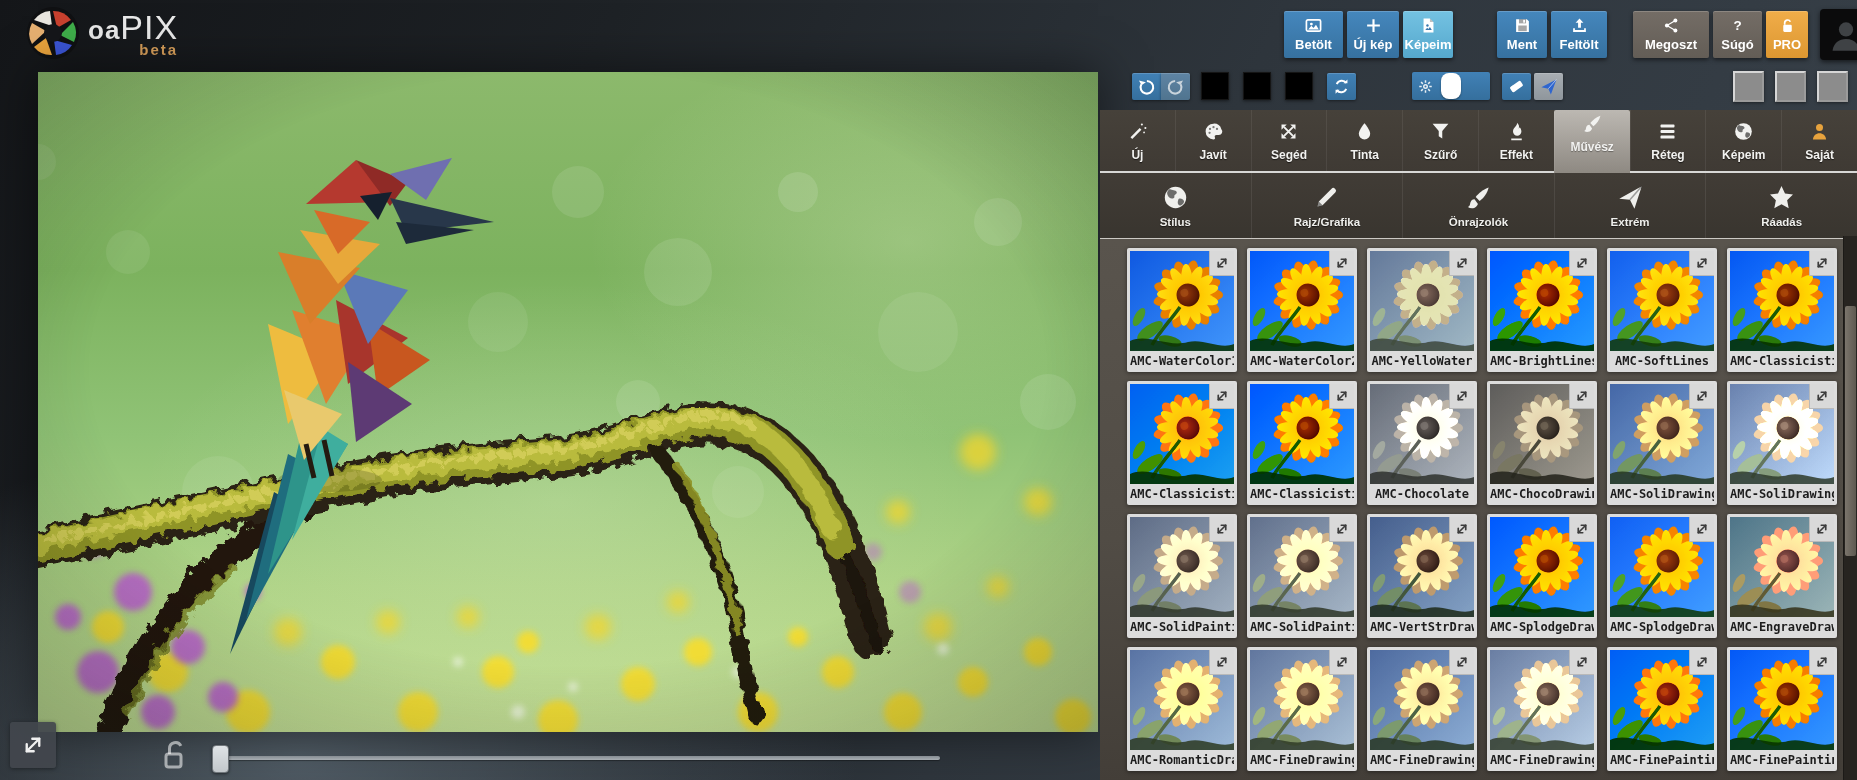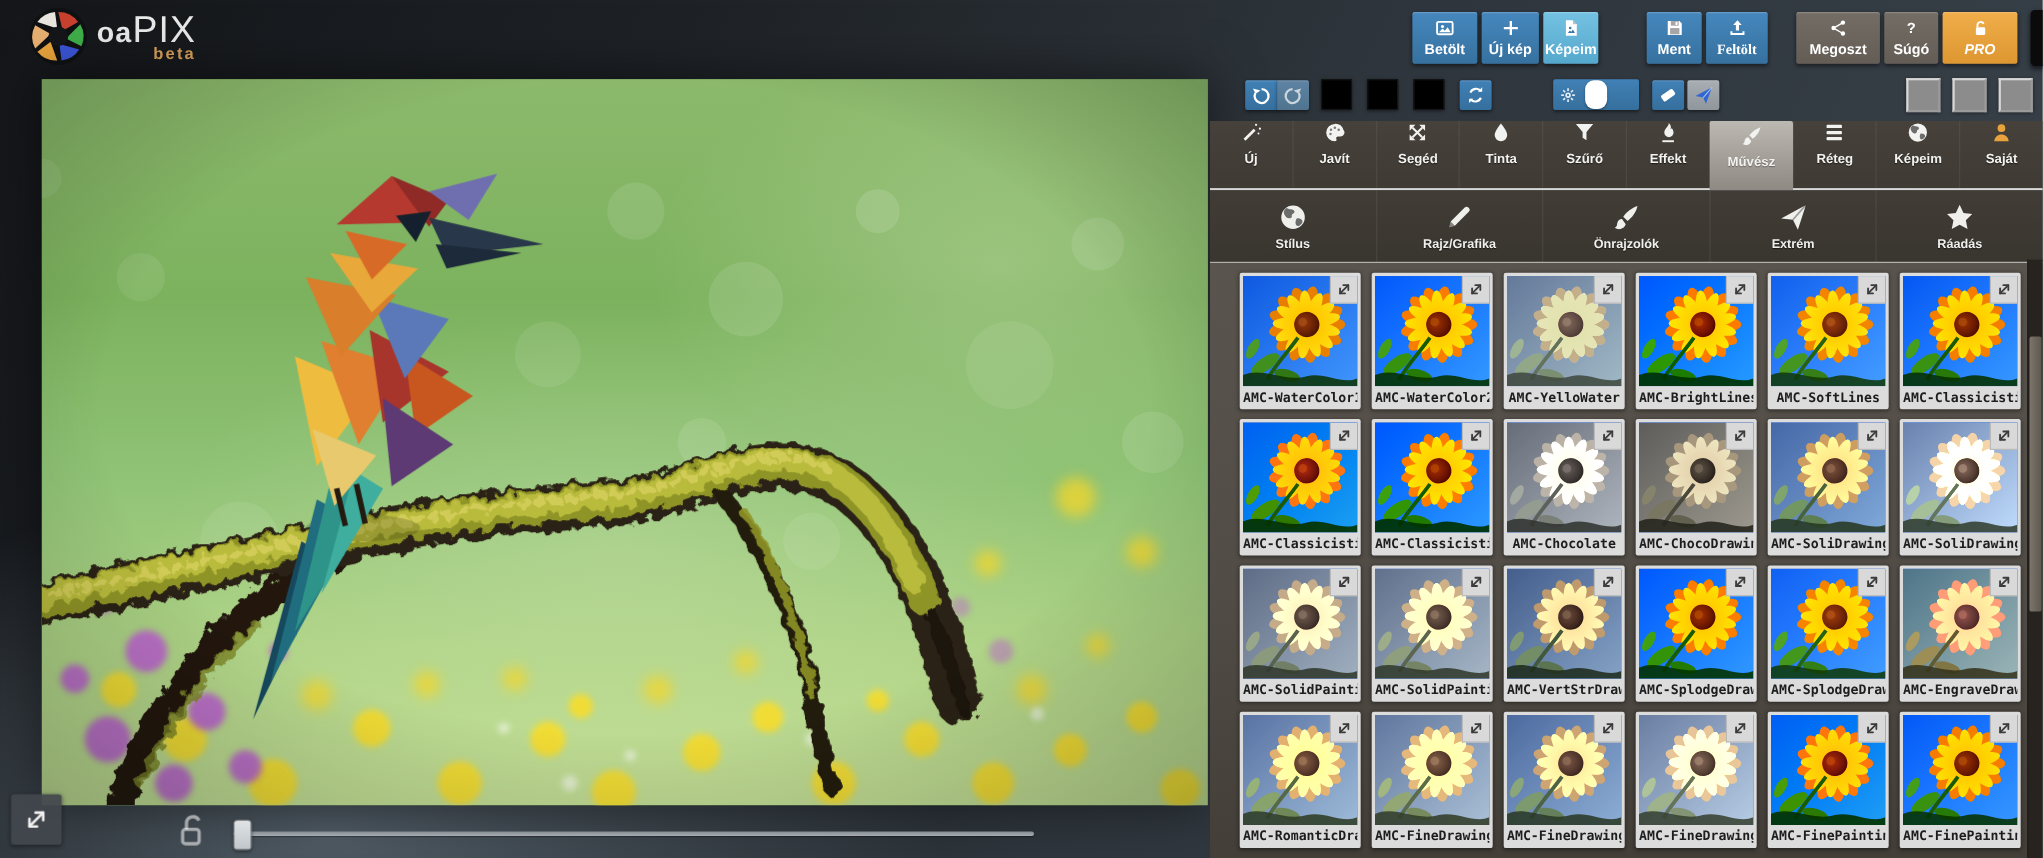--- a/index.html
+++ b/index.html
@@ -74,21 +74,21 @@
   .brush-ctrl{margin-left:56px;width:66px;height:28px;border-radius:2px;display:flex;align-items:center;
     background:linear-gradient(#4181b6,#356f9d);box-shadow:0 1px 3px rgba(0,0,0,.45);cursor:pointer;padding:0 6px;gap:8px}
   .brush-ctrl .ic{width:15px;height:15px;color:#e8eef3}
   .brush-tip{width:20px;height:26px;background:#fff;border-radius:8px;box-shadow:0 1px 2px rgba(0,0,0,.4)}
   .mini-squares{margin-left:auto;display:flex;gap:11px;padding-right:9px}
   .mini{width:27px;height:27px;background:#8c8c8c;border:2px solid #d6d6d6;border-right-color:#9b9b9b;border-bottom-color:#9b9b9b;
     box-shadow:0 1px 3px rgba(0,0,0,.45);cursor:pointer}
 
   .p-tabs{height:61px;display:flex;background:linear-gradient(#46413a,#3f3a34);border-bottom:2px solid #d8d8d6}
   .tab{flex:1;display:flex;flex-direction:column;align-items:center;justify-content:flex-end;
-    padding-bottom:20px;cursor:pointer;border-left:1px solid rgba(255,255,255,.07);position:relative}
+    padding-bottom:9px;cursor:pointer;border-left:1px solid rgba(255,255,255,.07);position:relative}
   .tab:first-child{border-left:0}
   .tab .tic{width:21px;height:21px;color:#f2f2f0;margin-bottom:6px}
   .tab .tlb{color:#f2f2f0;font-size:12px;font-weight:bold;text-shadow:0 1px 1px rgba(0,0,0,.6);white-space:nowrap}
   .tab.sel{background:linear-gradient(#bcb8b2,#8e8982);margin-bottom:-2px;padding-bottom:19px;border-radius:2px 2px 0 0}
   .tab.sel .tlb{text-shadow:0 1px 1px rgba(0,0,0,.35)}
 
   .p-subtabs{height:65px;display:flex;background:linear-gradient(#413c36,#39352f);border-bottom:1px solid #ccc9c4}
   .subtab{flex:1;display:flex;flex-direction:column;align-items:center;justify-content:center;gap:5px;
     cursor:pointer;border-left:1px solid rgba(255,255,255,.08)}
   .subtab:first-child{border-left:0}
@@ -232,21 +232,21 @@
       <span class="ic">
         <svg viewBox="0 0 24 24">
           <path d="M3 3h15l3 3v15H3z" fill="currentColor"></path>
           <rect x="7" y="3" width="10" height="6" fill="rgba(0,0,0,0.35)"></rect>
           <rect x="13" y="4" width="2.5" height="4" fill="currentColor"></rect>
           <rect x="6" y="12" width="12" height="8" fill="rgba(0,0,0,0.35)"></rect>
         </svg>
       </span>
       <span>Ment</span>
     </button>
-    <button class="tbtn blue" style="width: 56px; font-family: Liberation Serif, serif;">
+    <button class="tbtn blue" style="width: 56px;">
       <span class="ic">
         <svg viewBox="0 0 24 24">
           <path d="M12 2l5.5 6h-3.5v7h-4V8H6.5z" fill="currentColor"></path>
           <path d="M3 16v5h18v-5h-2.5v2.5h-13V16z" fill="currentColor"></path>
         </svg>
       </span>
       <span>Feltölt</span>
     </button>
     <button class="tbtn gray" style="width: 76px; margin-left: 22px;">
       <span class="ic">
@@ -260,21 +260,21 @@
       <span>Megoszt</span>
     </button>
     <button class="tbtn gray" style="width: 49px;">
       <span class="ic">
         <svg viewBox="0 0 24 24">
           <text x="12" y="18" font-size="19" font-weight="bold" text-anchor="middle" fill="currentColor" font-family="Liberation Sans,sans-serif">?</text>
         </svg>
       </span>
       <span>Súgó</span>
     </button>
-    <button class="tbtn orange" style="width: 68px; font-style: italic;">
+    <button class="tbtn orange" style="width: 42px;">
       <span class="ic">
         <svg viewBox="0 0 24 24">
           <path d="M8 11V8.5a4.2 4.2 0 0 1 8-1.8" fill="none" stroke="currentColor" stroke-width="2.4"></path>
           <rect x="6" y="11" width="12" height="10" rx="1.8" fill="currentColor"></rect>
         </svg>
       </span>
       <span>PRO</span>
     </button>
     <div id="avatar">
       <span class="ic">

